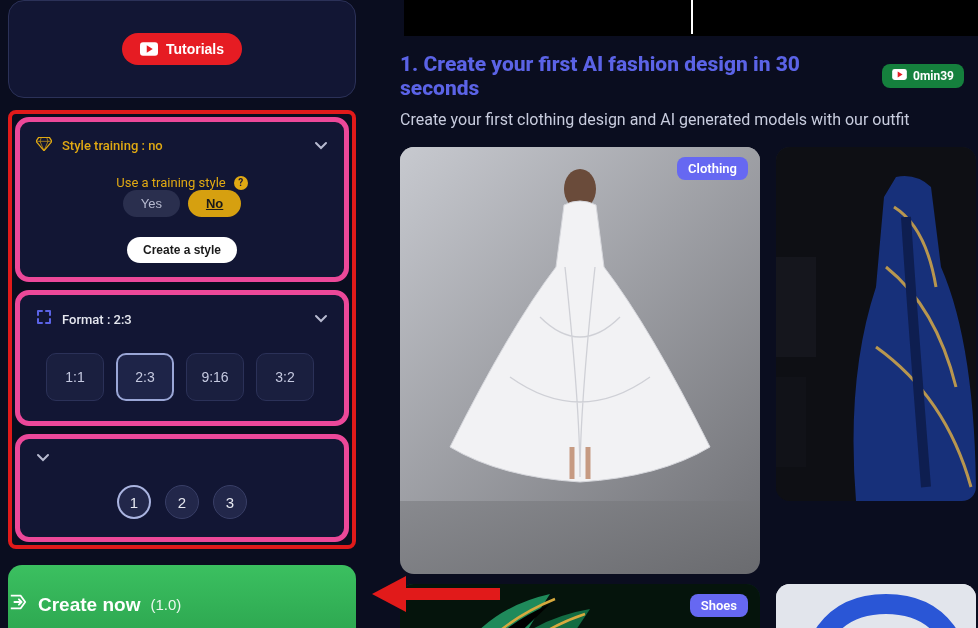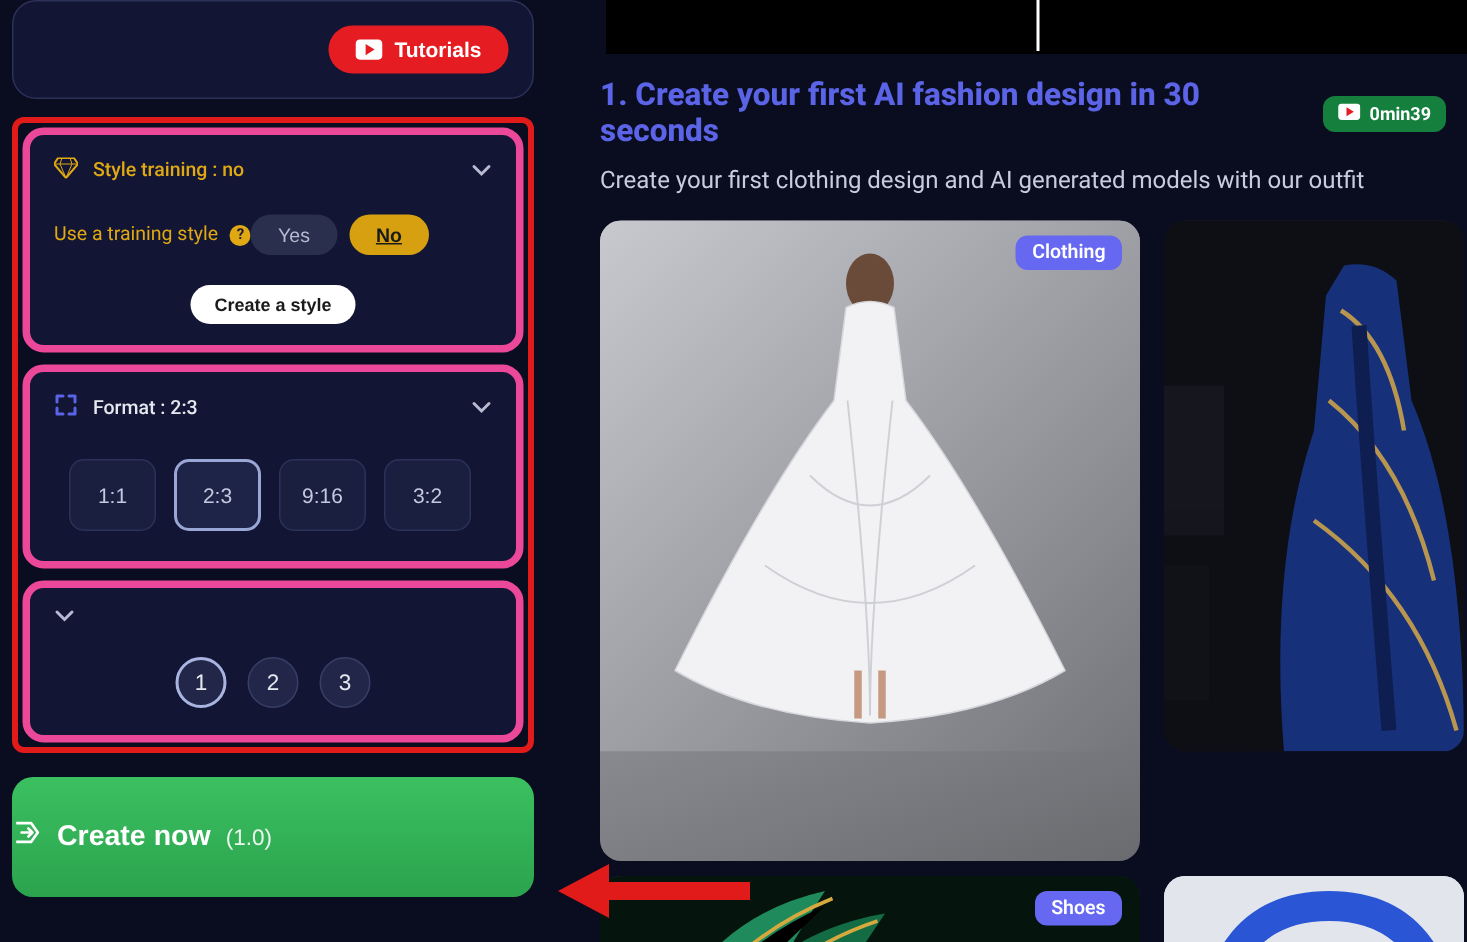--- a/index.html
+++ b/index.html
@@ -18,23 +18,23 @@
     top: 0;
     width: 348px;
     display: flex;
     flex-direction: column;
     gap: 12px;
   }
   .top-panel {
     background: #121634;
     border: 1px solid #2b3158;
     border-radius: 16px;
-    padding: 16px;
-    display: flex;
-    justify-content: flex-end;
+    padding: 32px;
+    display: flex;
+    justify-content: center;
   }
   .tutorials-btn {
     background: #e61c23;
     color: #fff;
     border: none;
     border-radius: 20px;
     padding: 8px 18px;
     font-size: 14px;
     font-weight: 600;
     display: flex;
@@ -64,20 +64,21 @@
     cursor: pointer;
   }
   .panel-title-group { display: flex; align-items: center; gap: 10px; }
   .panel-title { font-size: 13px; font-weight: 500; }
   .style-title { color: #e0a913; }
   .style-body { margin-top: 20px; }
   .style-row {
     display: flex;
     align-items: center;
     justify-content: flex-start;
+    flex-direction: column;
   }
   .style-label-group { display: flex; align-items: center; gap: 8px; }
   .style-label { color: #e0a913; font-size: 13px; }
   .help-icon {
     width: 14px; height: 14px; border-radius: 50%;
     background: #e0a913; color: #1b1838;
     font-size: 10px; font-weight: 700;
     display: flex; align-items: center; justify-content: center;
   }
   .toggle-group { display: flex; gap: 8px; }

